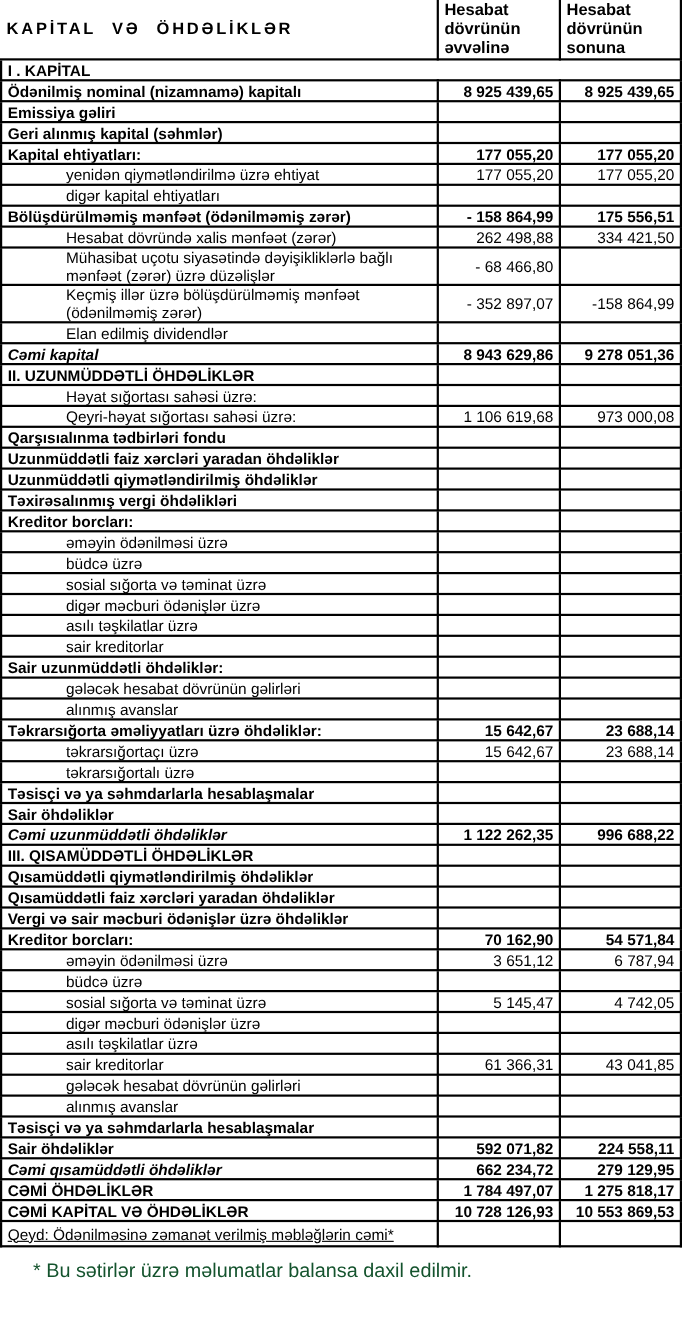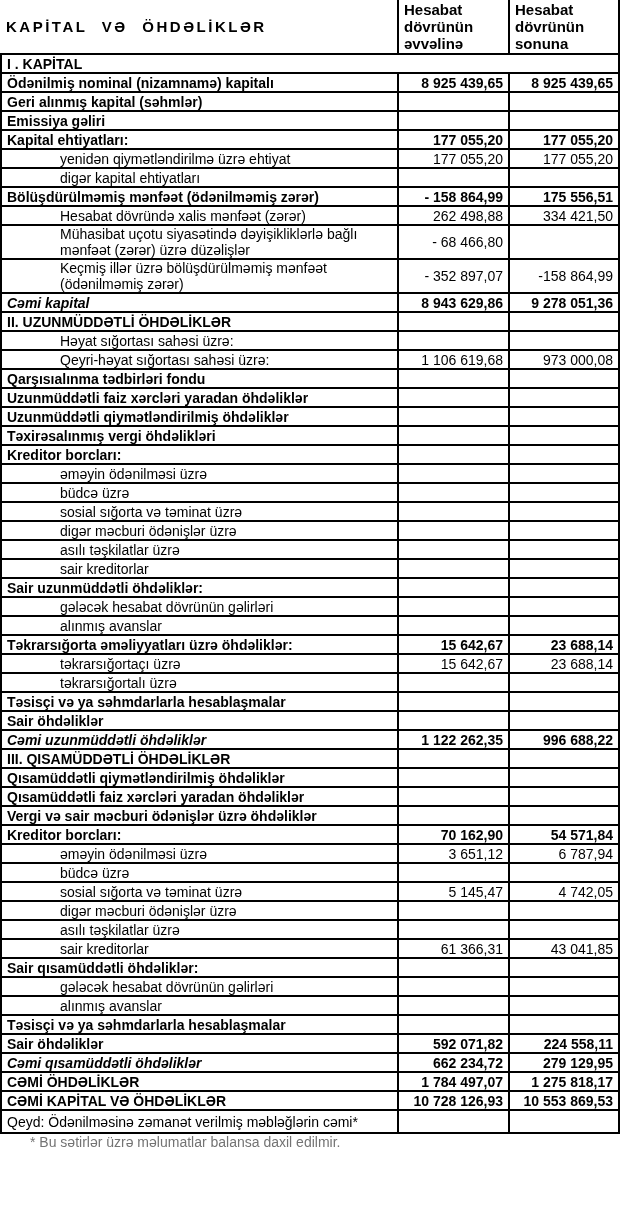--- a/index.html
+++ b/index.html
@@ -16,25 +16,25 @@
      line-height:17px;font-size:15px;}
   td.hdr-label{border-left:none;letter-spacing:2.5px;word-spacing:8px;}
   
   td.lbl{font-weight:bold;text-align:left;}
   td.val{text-align:right;white-space:nowrap;font-weight:bold;}
   
   tr.plain td.lbl{font-weight:normal;padding-left:58px;margin-top:12px;}
   tr.plain td.val{font-weight:normal;}
   tr.total td.lbl{font-style:italic;}
   tr.note td.lbl{font-weight:normal;white-space:nowrap;}
-  tr.note td{height:21px;}
+  tr.note td{height:21px;text-decoration:underline;}
   tr.span td.lbl{font-weight:bold;}
   
-  .footnote{margin-top:0;padding-left:30px;font-size:14px;
-     font-weight:normal;color:#737373;}
+  .footnote{margin-top:11px;padding-left:30px;font-size:18px;
+     font-weight:normal;color:#14532d;}
 </style>
 </head>
 <body>
 
 <div class="page">
   <table>
     <colgroup>
       <col class="c-label">
         <col class="c-v1">
         <col class="c-v2">
@@ -49,26 +49,26 @@
     <tbody>
         <tr class="span">
           <td class="lbl" colspan="3">I . KAPİTAL</td>
         </tr>
         <tr class="bold">
           <td class="lbl">Ödənilmiş nominal (nizamnamə) kapitalı</td>
           <td class="val">8 925 439,65</td>
           <td class="val">8 925 439,65</td>
         </tr>
         <tr class="bold">
+          <td class="lbl">Emissiya gəliri</td>
+          <td class="val"></td>
+          <td class="val"></td>
+        </tr>
+        <tr class="bold">
           <td class="lbl">Geri alınmış kapital (səhmlər)</td>
-          <td class="val"></td>
-          <td class="val"></td>
-        </tr>
-        <tr class="bold">
-          <td class="lbl">Emissiya gəliri</td>
           <td class="val"></td>
           <td class="val"></td>
         </tr>
         <tr class="bold">
           <td class="lbl">Kapital ehtiyatları:</td>
           <td class="val">177 055,20</td>
           <td class="val">177 055,20</td>
         </tr>
         <tr class="plain">
           <td class="lbl">yenidən qiymətləndirilmə üzrə ehtiyat</td>
@@ -92,20 +92,25 @@
         </tr>
         <tr class="plain">
           <td class="lbl">Mühasibat uçotu siyasətində dəyişikliklərlə bağlı mənfəət (zərər) üzrə düzəlişlər</td>
           <td class="val">- 68 466,80</td>
           <td class="val"></td>
         </tr>
         <tr class="plain">
           <td class="lbl">Keçmiş illər üzrə bölüşdürülməmiş mənfəət (ödənilməmiş zərər)</td>
           <td class="val">- 352 897,07</td>
           <td class="val">-158 864,99</td>
+        </tr>
+        <tr class="plain">
+          <td class="lbl">Elan edilmiş dividendlər</td>
+          <td class="val"></td>
+          <td class="val"></td>
         </tr>
         <tr class="total">
           <td class="lbl">Cəmi kapital</td>
           <td class="val">8 943 629,86</td>
           <td class="val">9 278 051,36</td>
         </tr>
         <tr class="sec">
           <td class="lbl">II. UZUNMÜDDƏTLİ ÖHDƏLİKLƏR</td>
           <td class="val"></td>
           <td class="val"></td>
@@ -267,25 +272,20 @@
         </tr>
         <tr class="plain">
           <td class="lbl">asılı təşkilatlar üzrə</td>
           <td class="val"></td>
           <td class="val"></td>
         </tr>
         <tr class="plain">
           <td class="lbl">sair kreditorlar</td>
           <td class="val">61 366,31</td>
           <td class="val">43 041,85</td>
-        </tr>
-        <tr class="bold">
-          <td class="lbl">Sair qısamüddətli öhdəliklər:</td>
-          <td class="val"></td>
-          <td class="val"></td>
         </tr>
         <tr class="plain">
           <td class="lbl">gələcək hesabat dövrünün gəlirləri</td>
           <td class="val"></td>
           <td class="val"></td>
         </tr>
         <tr class="plain">
           <td class="lbl">alınmış avanslar</td>
           <td class="val"></td>
           <td class="val"></td>

